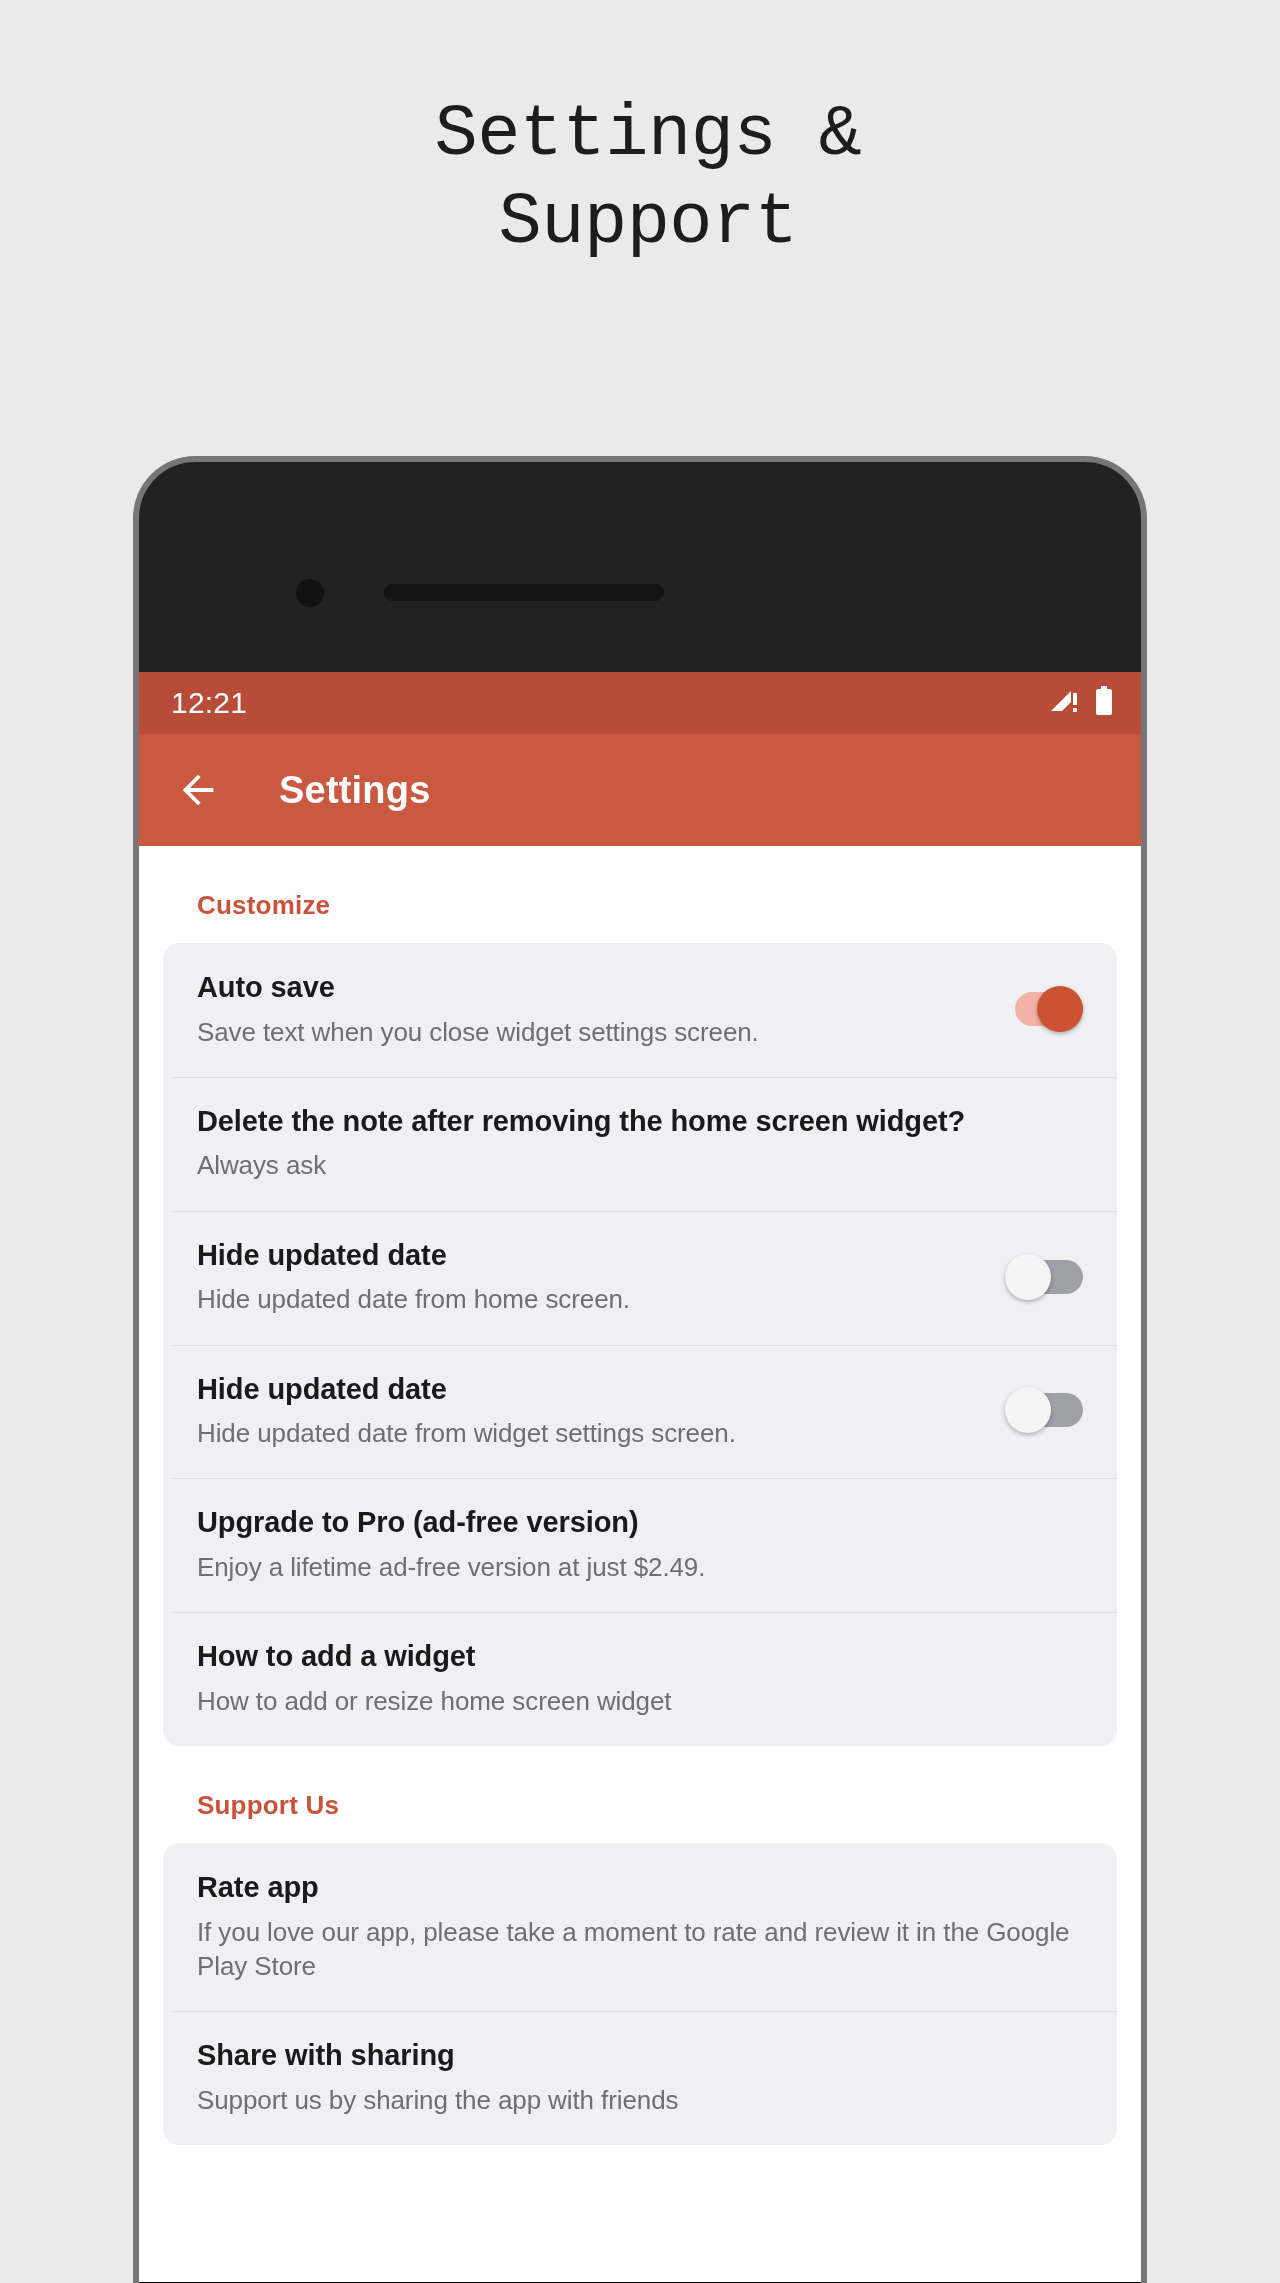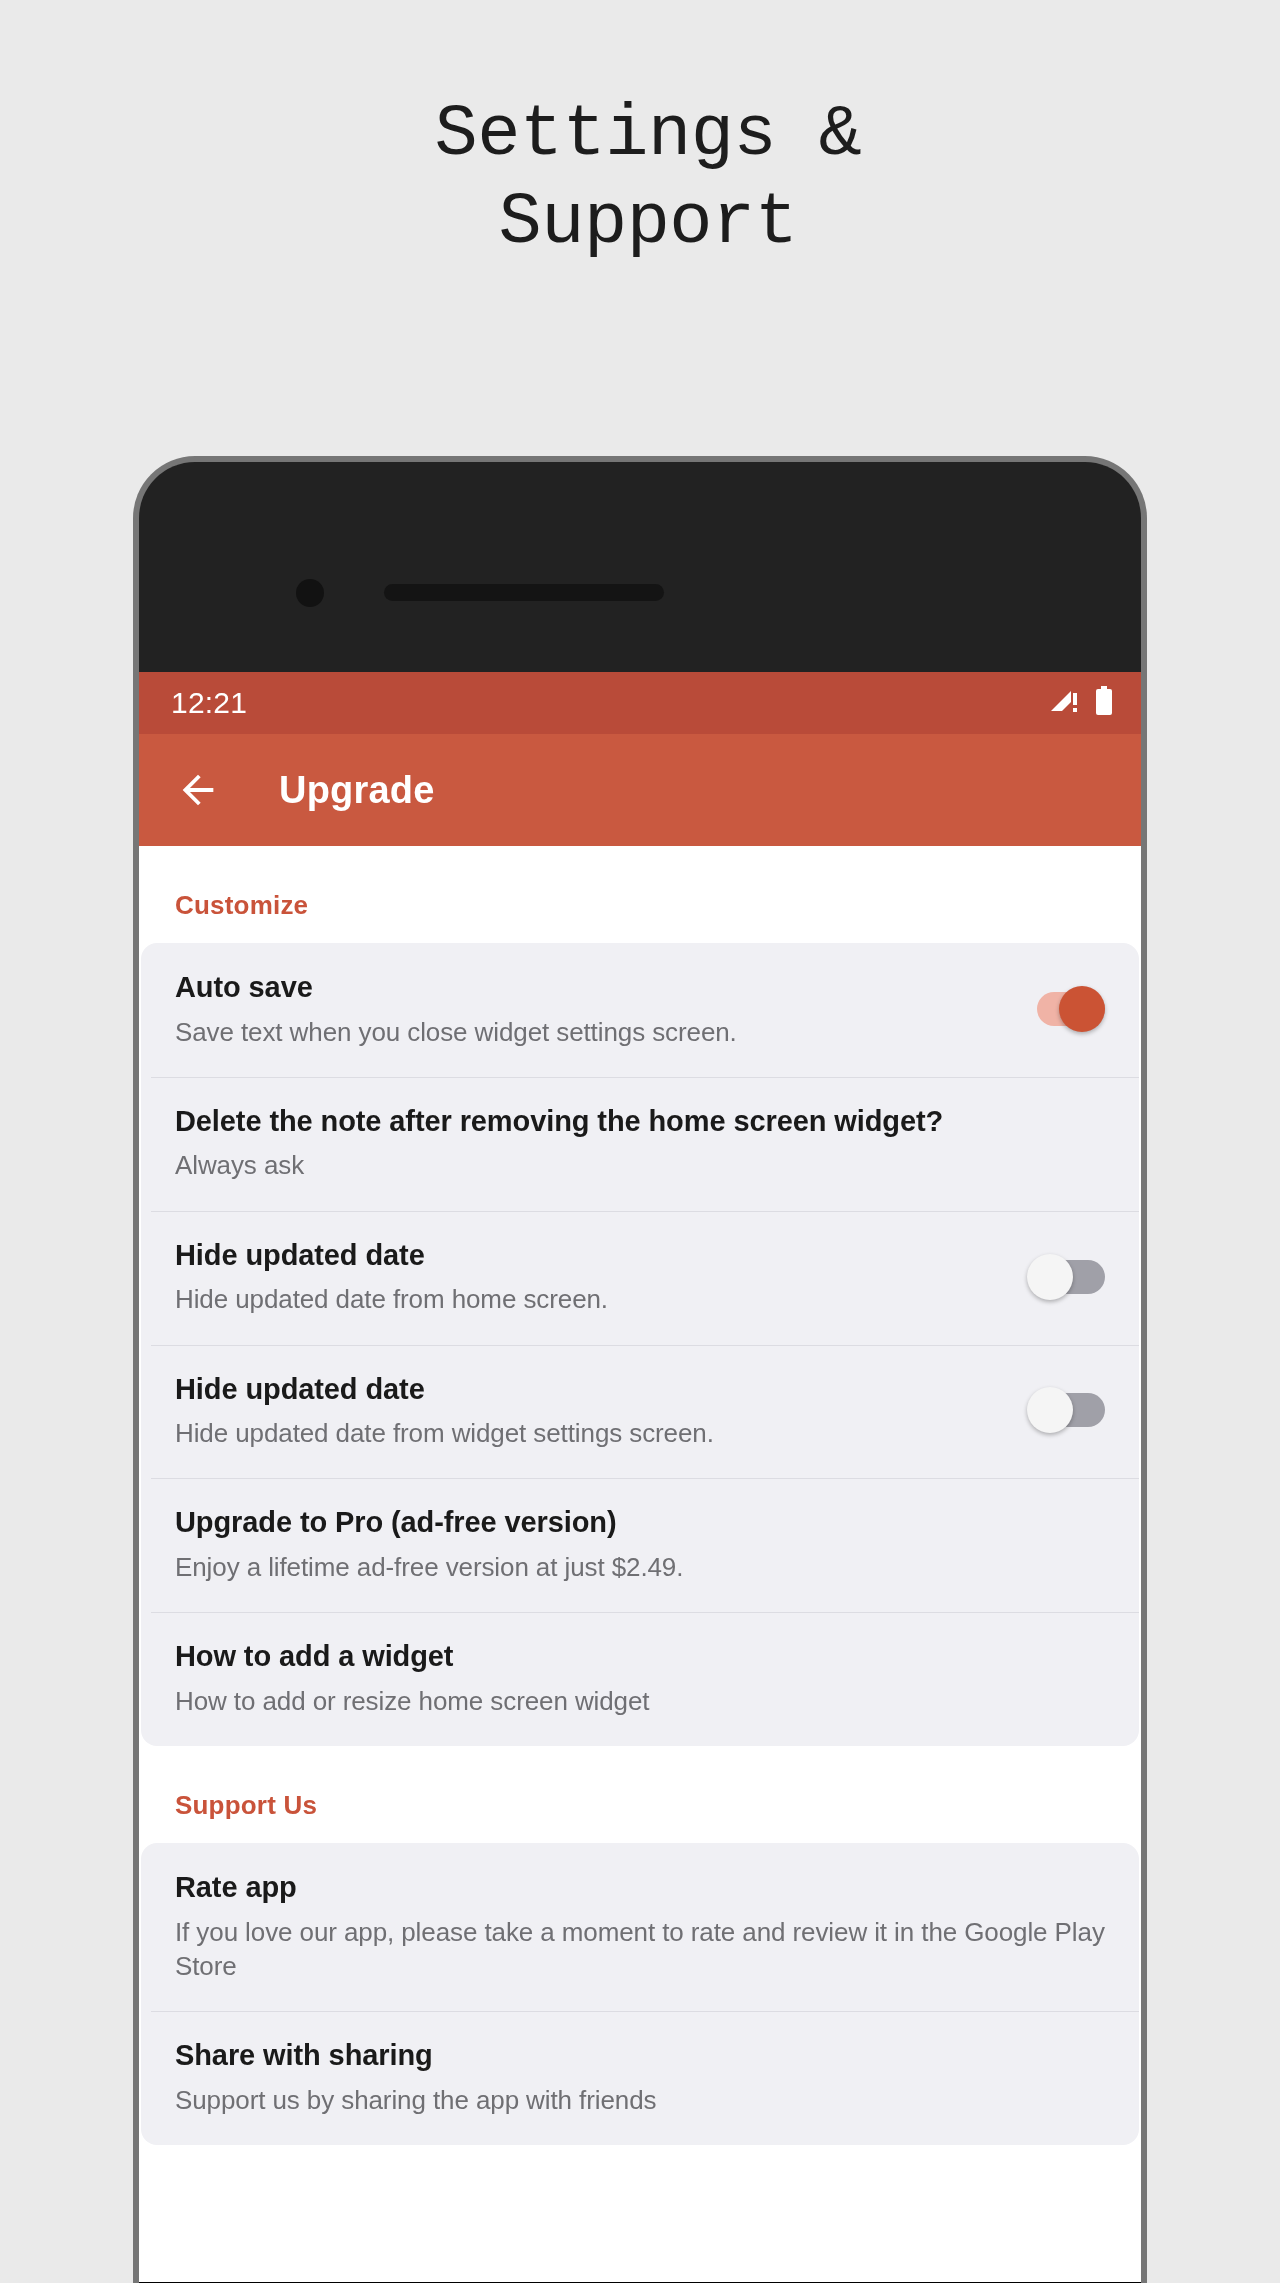--- a/index.html
+++ b/index.html
@@ -131,21 +131,21 @@
     color: #ffffff;
     font-size: 38px;
     font-weight: bold;
     margin-left: 55px;
     letter-spacing: 0.2px;
   }
 
   
   .content {
     background: #ffffff;
-    padding: 0 2px;
+    padding: 0 24px;
   }
 
   .section-header {
     color: #c9533a;
     font-size: 26px;
     font-weight: bold;
     padding: 44px 0 22px 34px;
     letter-spacing: 0.2px;
   }
 
@@ -268,21 +268,21 @@
           </span>
         </span>
       </div>
 
       <div class="app-bar">
         <span class="back-arrow">
           <svg width="46" height="46" viewBox="0 0 24 24">
             <path d="M20 11H7.8l5.6-5.6L12 4l-8 8 8 8 1.4-1.4L7.8 13H20z" fill="#ffffff"></path>
           </svg>
         </span>
-        <span class="app-bar-title">Upgrade</span>
+        <span class="app-bar-title">Settings</span>
       </div>
 
       <div class="content">
 
         <div class="section-header">Customize</div>
         <div class="card">
 
           <div class="row">
             <div class="row-texts">
               <div class="row-title">Auto save</div>

